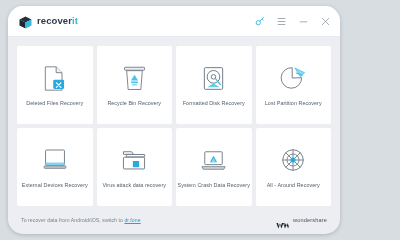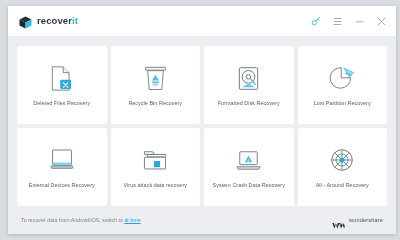--- a/index.html
+++ b/index.html
@@ -11,24 +11,24 @@
     height: 240px;
     background: #d8dde2;
     font-family: "Liberation Sans", sans-serif;
     overflow: hidden;
   }
 
   #app-window {
     position: absolute;
     left: 8px;
     top: 6px;
-    width: 388px;
+    width: 332px;
     height: 228px;
     background: #eceef1;
-    border-radius: 0;
+    border-radius: 15px;
     box-shadow: 0 1px 4px rgba(0,0,0,0.18);
     overflow: hidden;
     display: flex;
     flex-direction: column;
   }
 
   
   #title-bar {
     height: 30px;
     background: #ffffff;

